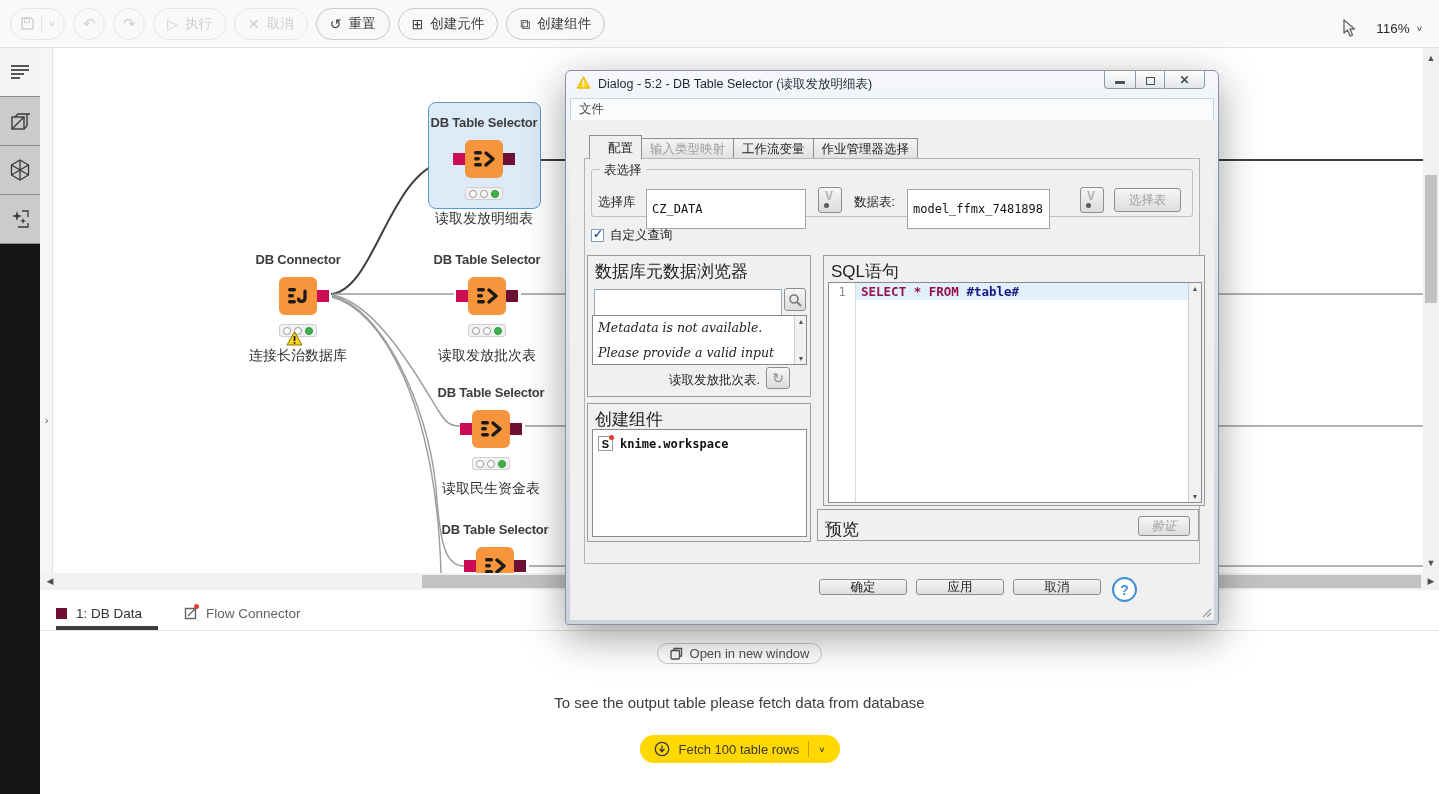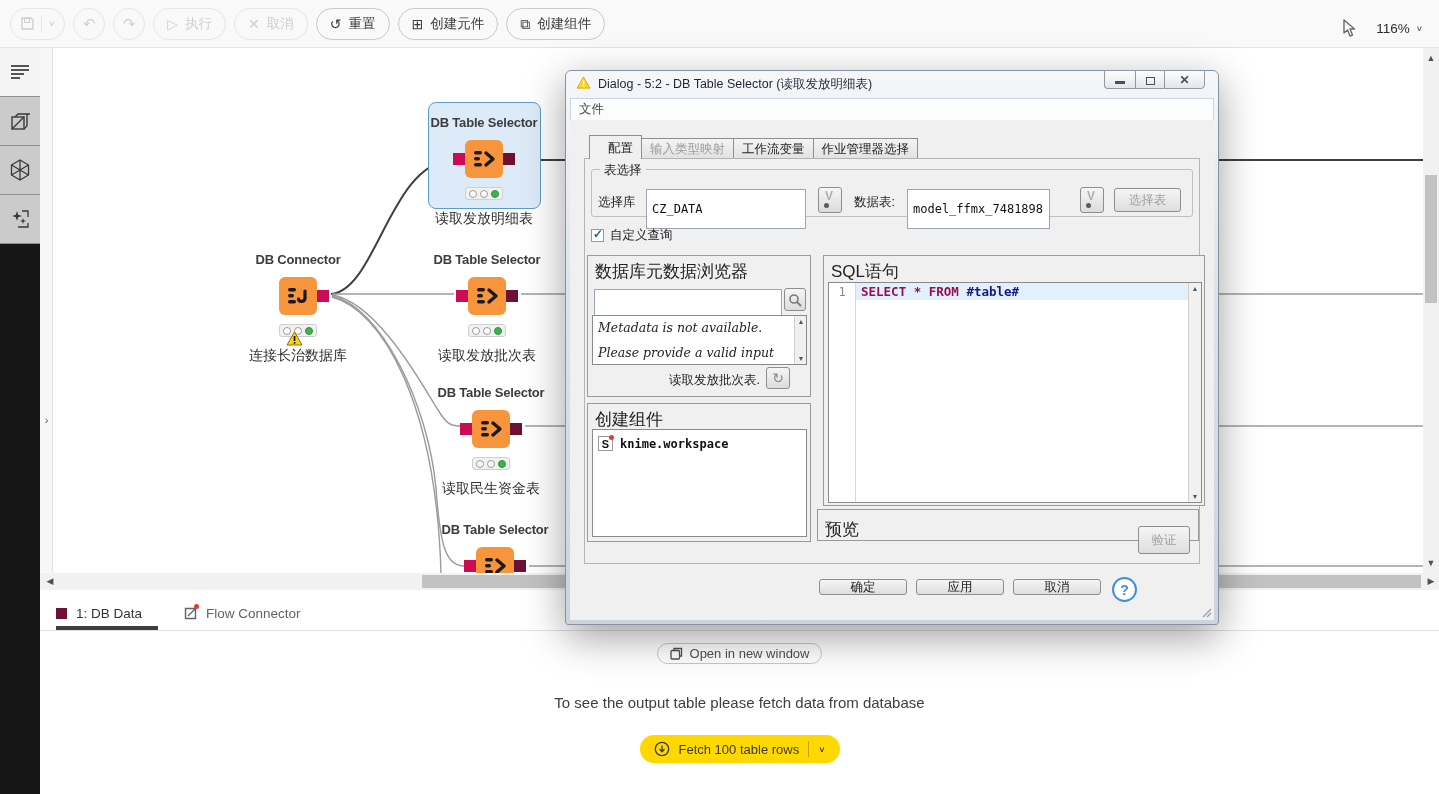--- a/index.html
+++ b/index.html
@@ -514,21 +514,21 @@
         </div>
         <div class="ed-sb">
           <span class="mini-arrow" style="top:2px;">▲</span>
           <span class="mini-arrow" style="bottom:2px;">▼</span>
         </div>
       </div>
     </div>
 
     <div class="sub-panel" style="left:247px;top:389px;width:382px;height:32px;">
       <span class="sub-title" style="top:8px;">预览</span>
-      <div class="win-btn disabled" style="position:absolute;right:8px;top:16px;width:52px;height:28px;">验证</div>
+      <div class="win-btn disabled" style="position:absolute;right:8px;top:6px;width:52px;height:20px;font-style:italic;">验证</div>
     </div>
 
     <div class="win-btn dlg-footer-btn" style="left:249px;top:459px;">确定</div>
     <div class="win-btn dlg-footer-btn" style="left:346px;top:459px;">应用</div>
     <div class="win-btn dlg-footer-btn" style="left:443px;top:459px;">取消</div>
     <div class="help-btn">
         <span>?</span>
       </div>
 
     <div class="resize-grip">

